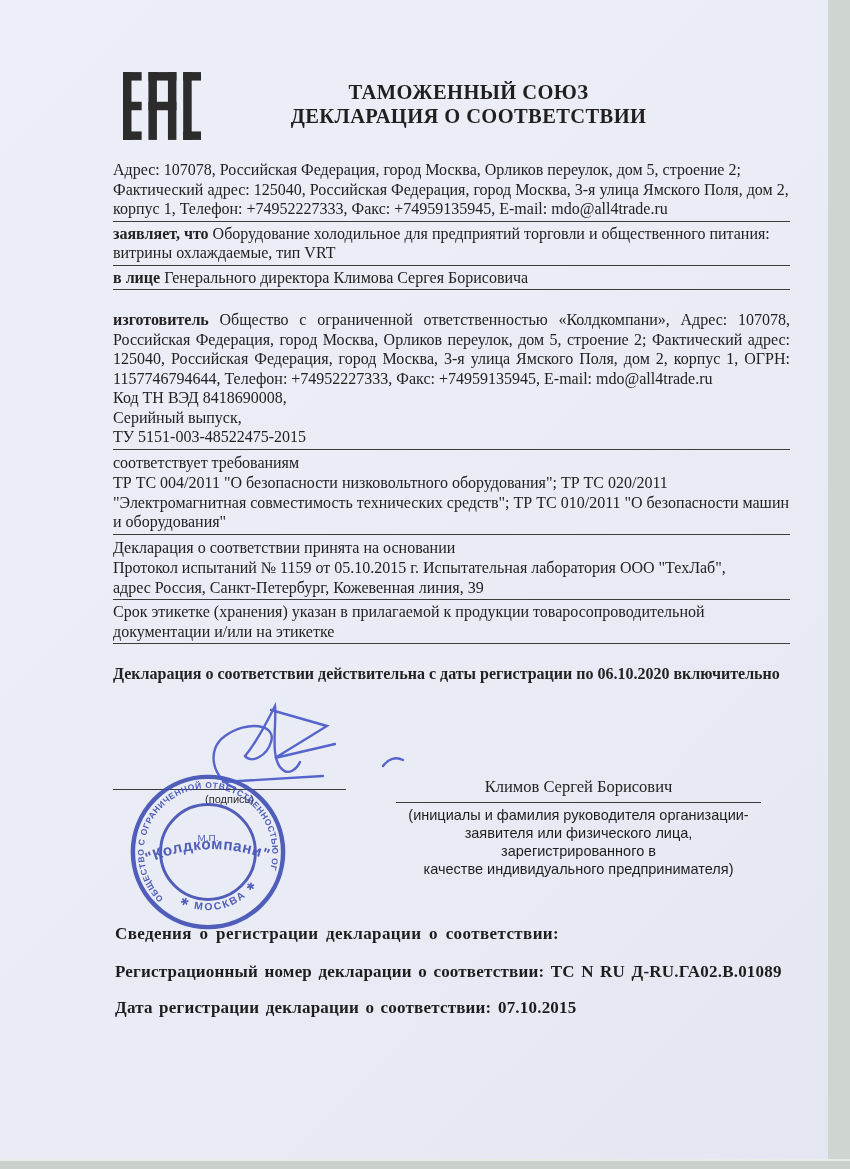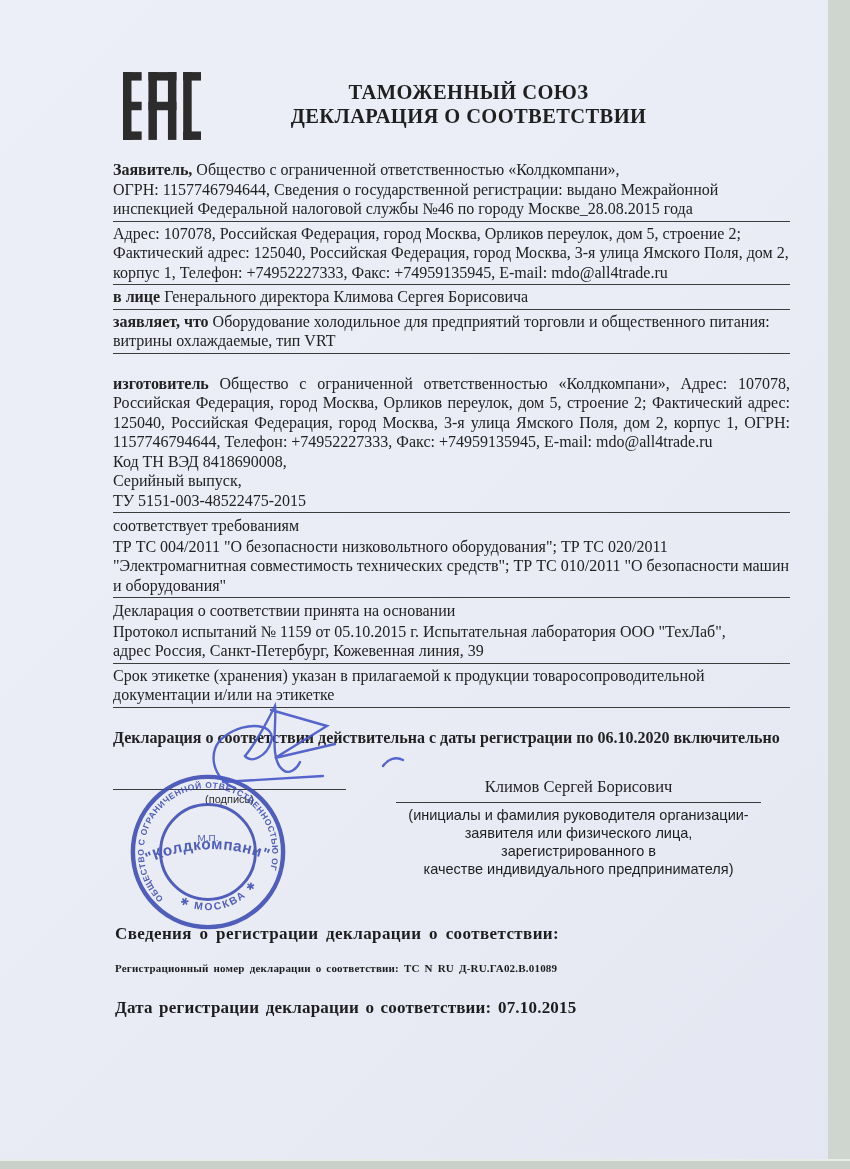--- a/index.html
+++ b/index.html
@@ -27,21 +27,21 @@
   .head-block{position:absolute;left:396px;top:776px;width:365px;text-align:center;}
   .head-name{font-size:16.5px;line-height:22px;padding-bottom:4px;}
   .head-rule{border-top:1.6px solid #3a3a3a;}
   .head-caption{font-family:"Liberation Sans","DejaVu Sans",sans-serif;font-size:14.5px;line-height:18px;
                 color:#1e1e1e;white-space:pre-line;padding-top:3px;}
   .stamp{position:absolute;left:124px;top:768px;width:168px;height:168px;z-index:3;}
   .signature{position:absolute;left:205px;top:698px;width:205px;height:100px;z-index:4;}
   
   .reg-heading{position:absolute;left:115px;top:924px;font-weight:bold;font-size:17px;
                letter-spacing:.4px;word-spacing:3px;color:#1d1d1d;}
-  .reg-number{position:absolute;left:115px;top:962px;font-weight:bold;font-size:11px;
+  .reg-number{position:absolute;left:115px;top:962px;font-weight:bold;font-size:17px;
               letter-spacing:.2px;word-spacing:2px;color:#1d1d1d;}
   .reg-date{position:absolute;left:115px;top:998px;font-weight:bold;font-size:17px;
             letter-spacing:.2px;word-spacing:2px;color:#1d1d1d;}
   .scan-edge-r{position:absolute;right:0;top:0;width:22px;height:1169px;background:#cfd5cf;}
   .scan-edge-b{position:absolute;left:0;bottom:0;width:850px;height:8px;background:#c9d0ca;border-top:2px solid #e8ebe6;}
 </style>
 </head>
 <body>
 
 <div class="scan">
@@ -60,28 +60,26 @@
         <rect x="71" y="0" width="10" height="80"></rect>
           <rect x="71" y="0" width="21" height="10"></rect>
         <rect x="71" y="70" width="21" height="10"></rect>
       </g>
     </svg>
 
     <div class="title"><span>ТАМОЖЕННЫЙ СОЮЗ</span>
 <span>ДЕКЛАРАЦИЯ О СООТВЕТСТВИИ</span></div>
 
     <div class="content">
-      <div class="block"><span class="lead">Заявитель,</span><span> Общество с ограниченной ответственностью «Колдкомпани»,
-ОГРН: 1157746794644, Сведения о государственной регистрации: выдано Межрайонной инспекцией Федеральной налоговой службы №46 по городу Москве_28.08.2015 года</span></div>
 
       <div class="block"><span>Адрес: 107078, Российская Федерация, город Москва, Орликов переулок, дом 5, строение 2; Фактический адрес: 125040, Российская Федерация, город Москва, 3-я улица Ямского Поля, дом 2, корпус 1, Телефон: +74952227333, Факс: +74959135945, E-mail: mdo@all4trade.ru</span></div>
 
+      <div class="block"><span class="lead">заявляет, что</span><span> Оборудование холодильное для предприятий торговли и общественного питания: витрины охлаждаемые, тип VRT</span></div>
+
       <div class="block"><span class="lead">в лице</span><span> Генерального директора Климова Сергея Борисовича</span></div>
-
-      <div class="block"><span class="lead">заявляет, что</span><span> Оборудование холодильное для предприятий торговли и общественного питания: витрины охлаждаемые, тип VRT</span></div>
 
       <div class="block just"><span class="lead">изготовитель</span><span> Общество с ограниченной ответственностью «Колдкомпани», Адрес: 107078, Российская Федерация, город Москва, Орликов переулок, дом 5, строение 2; Фактический адрес: 125040, Российская Федерация, город Москва, 3-я улица Ямского Поля, дом 2, корпус 1, ОГРН: 1157746794644, Телефон: +74952227333, Факс: +74959135945, E-mail: mdo@all4trade.ru
 Код ТН ВЭД 8418690008,
 Серийный выпуск,
 ТУ 5151-003-48522475-2015</span></div>
 
       <div class="heading">соответствует требованиям</div>
       <div class="block"><span>ТР ТС 004/2011 "О безопасности низковольтного оборудования"; ТР ТС 020/2011 "Электромагнитная совместимость технических средств"; ТР ТС 010/2011 "О безопасности машин и оборудования"</span></div>
 
       <div class="heading">Декларация о соответствии принята на основании</div>

